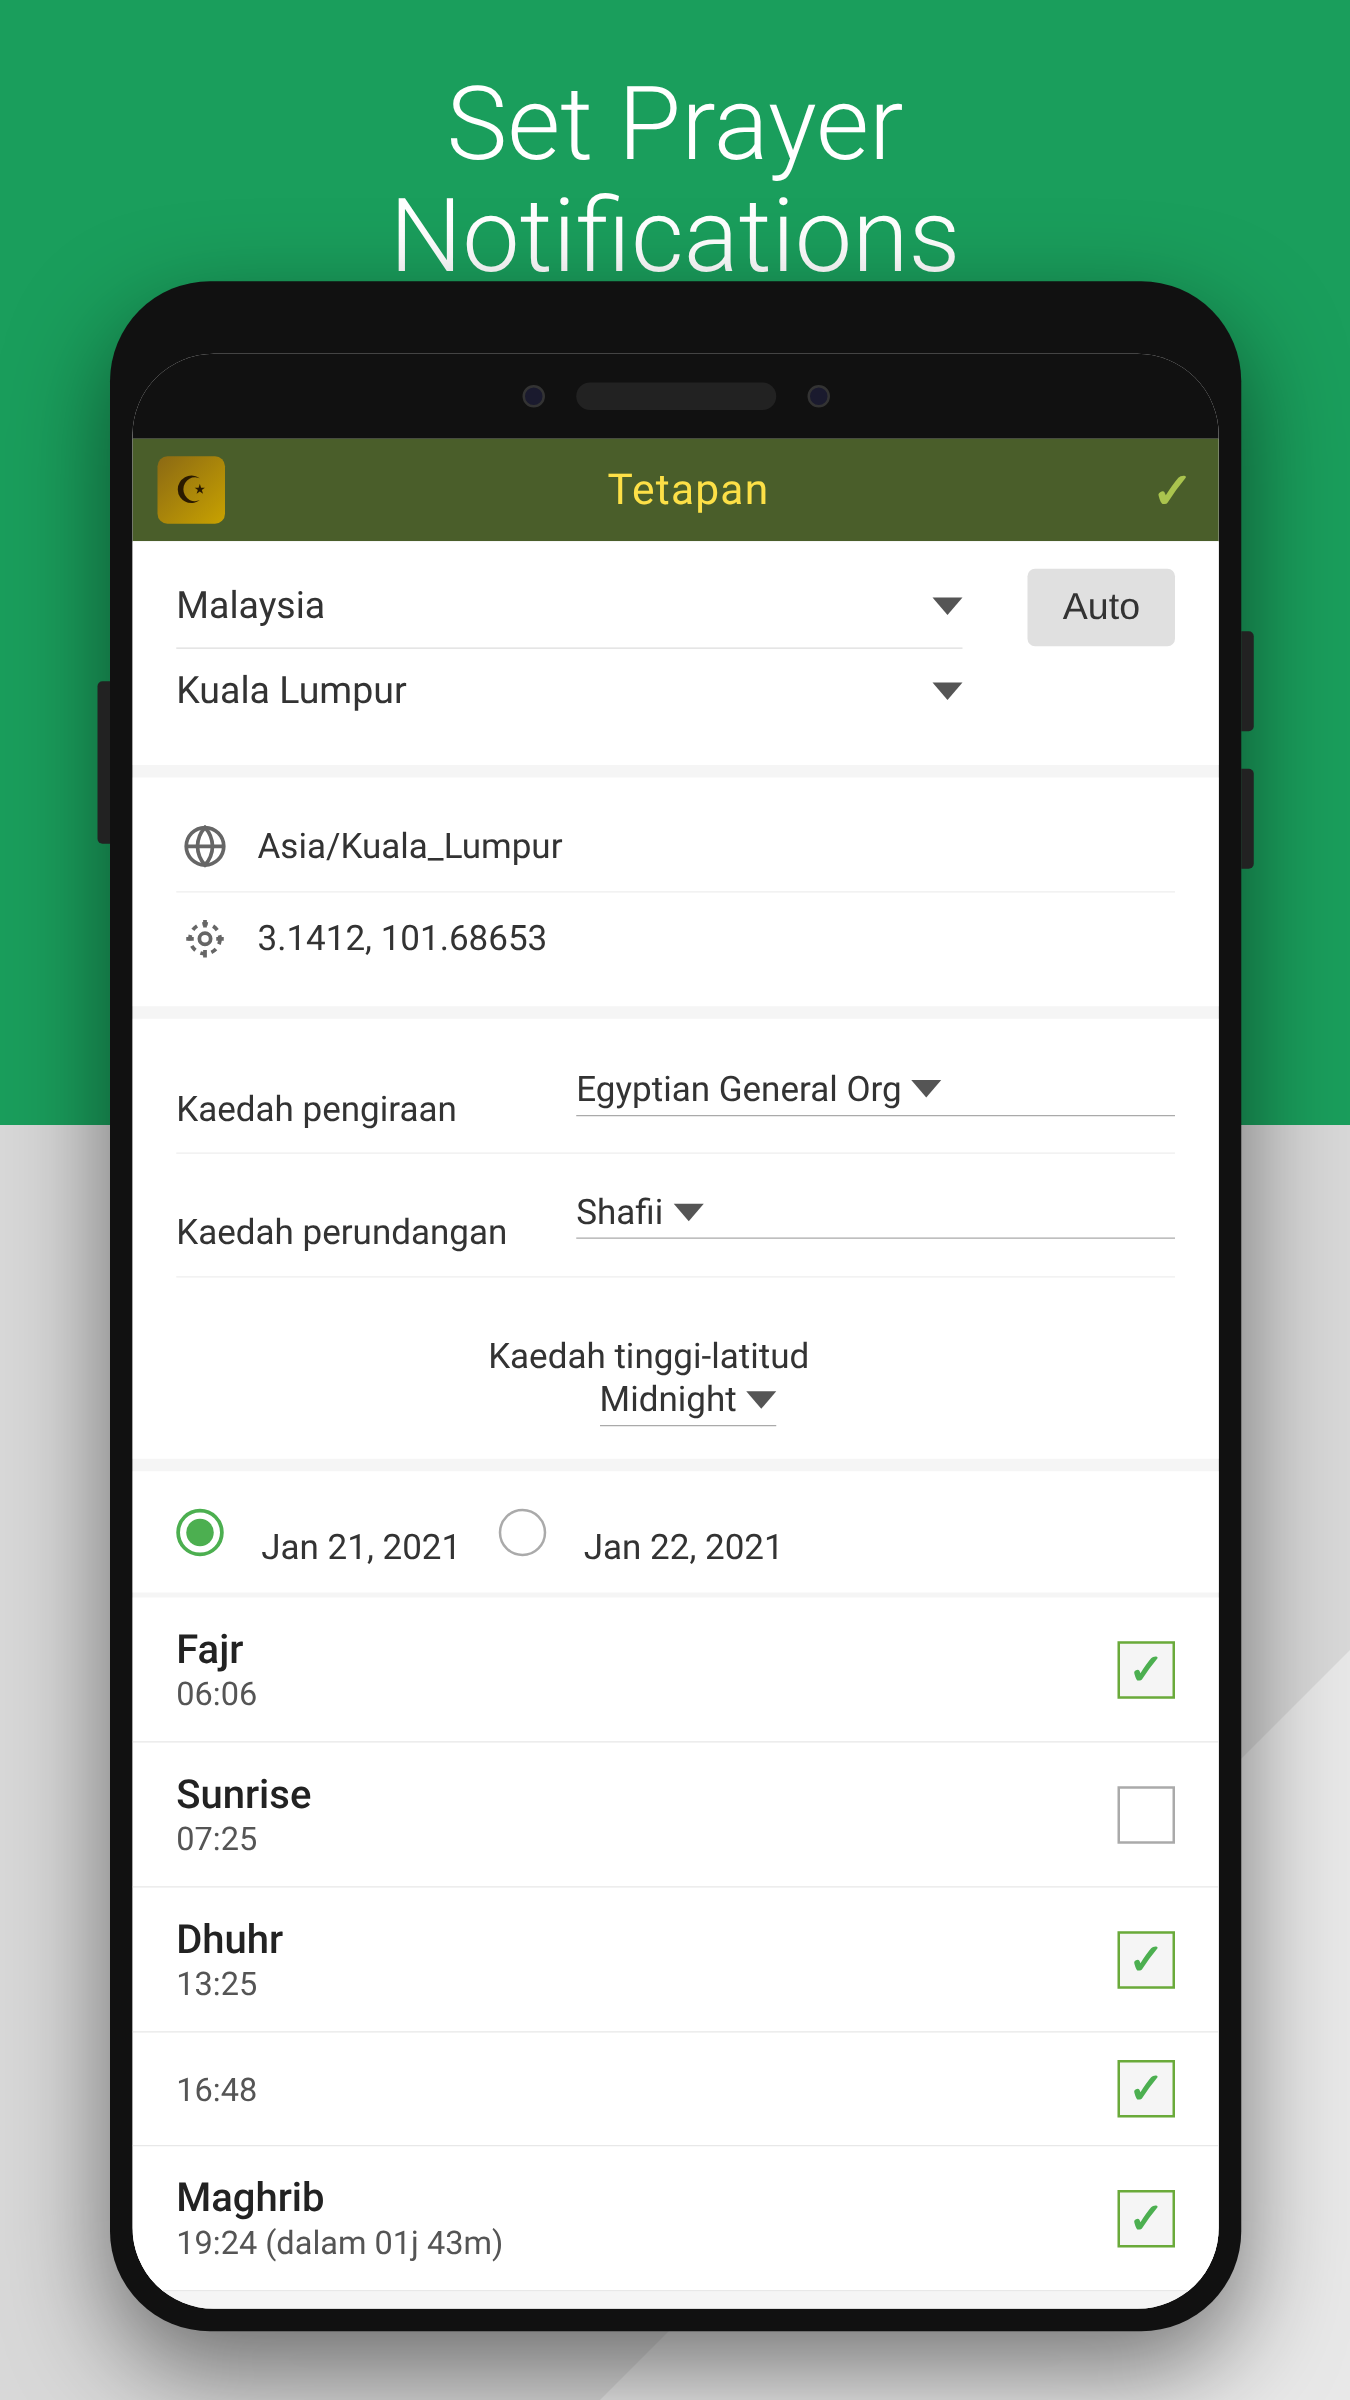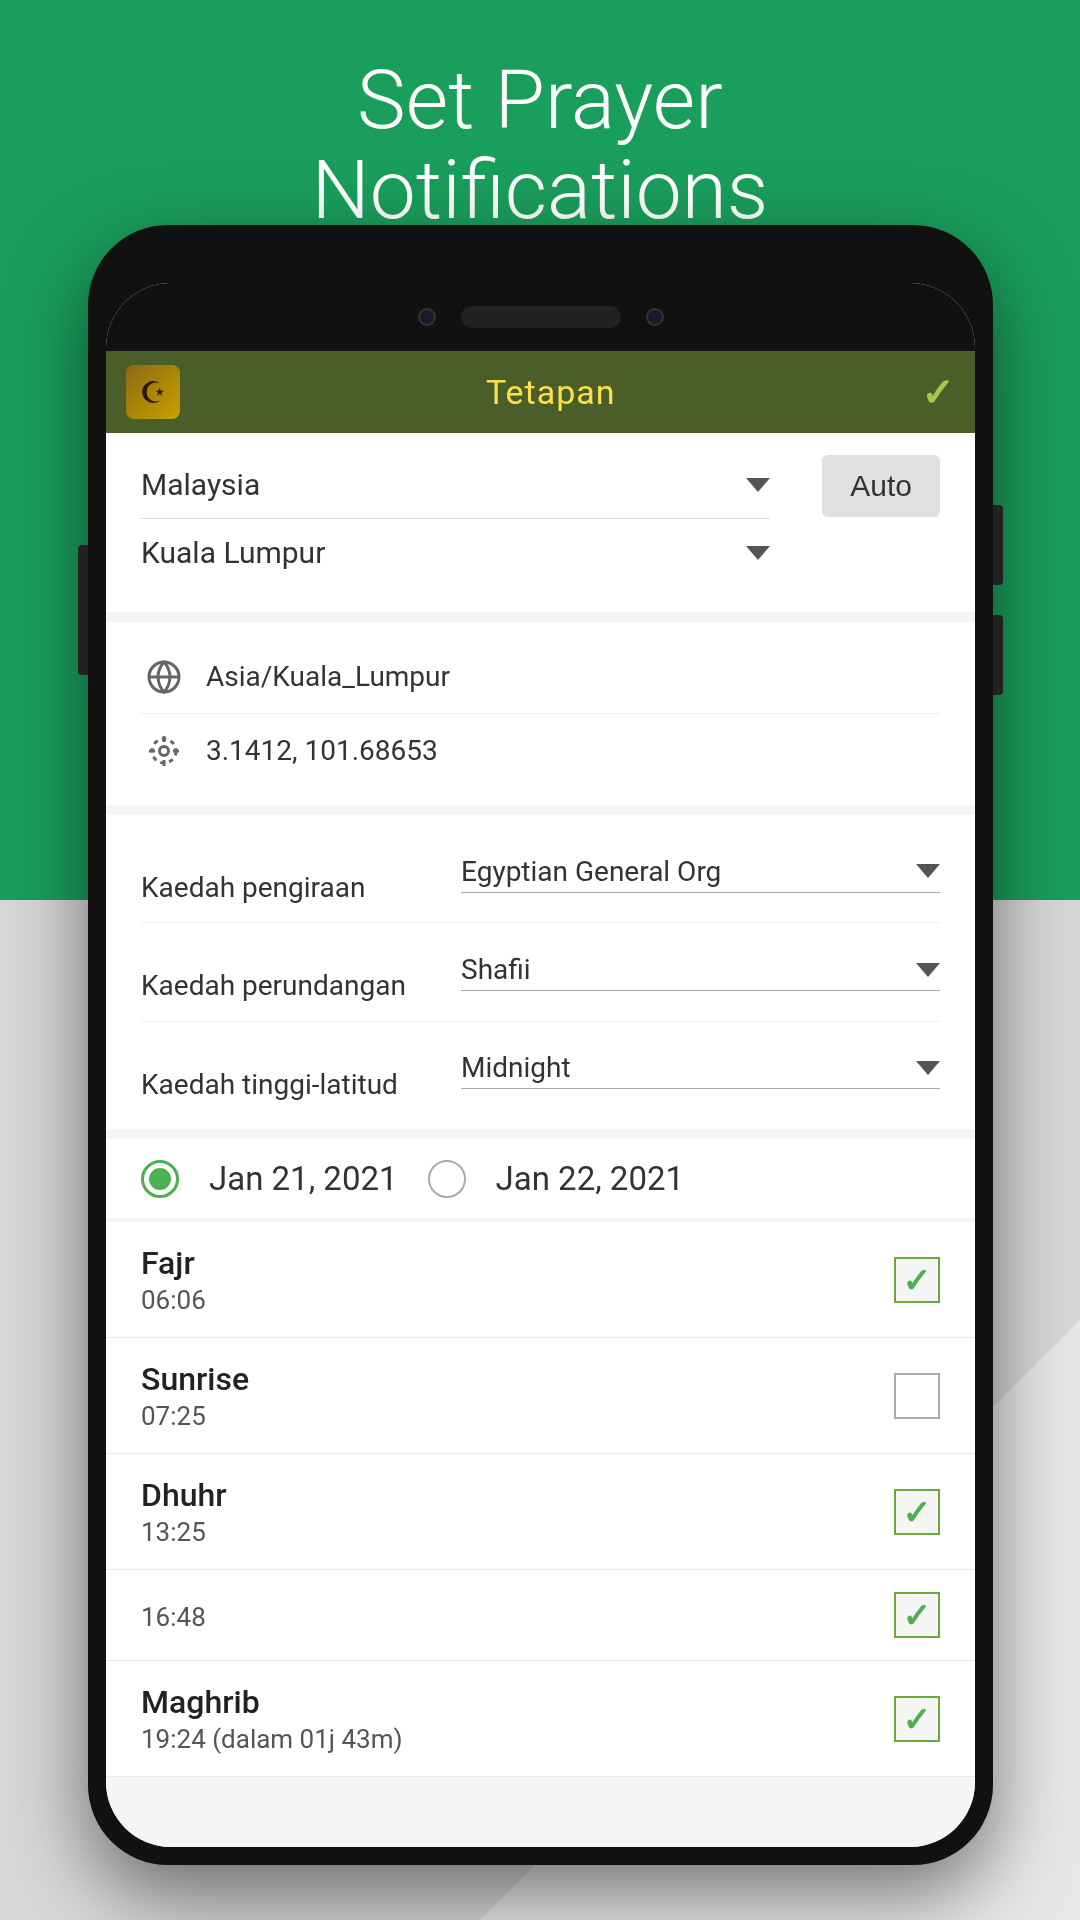--- a/index.html
+++ b/index.html
@@ -217,35 +217,36 @@
       margin-bottom: 10px;
     }
     .method-row {
       display: flex;
       align-items: center;
       padding: 16px 0;
       border-bottom: 1px solid #eee;
     }
     .method-row:last-child {
       border-bottom: none;
+      flex-direction: column;
     }
     .method-label {
       font-size: 28px;
       color: #333;
       width: 300px;
       line-height: 1.3;
       margin-top: 29px;
     }
     .method-value {
       flex: 1;
       font-size: 28px;
       color: #333;
       display: flex;
       align-items: center;
-      justify-content: space-between;
+      justify-content: flex-start;
       border-bottom: 1px solid #aaa;
       padding-bottom: 4px;
       margin-left: 20px;
     }
 
     
     .date-section {
       background: white;
       padding: 20px 35px;
       margin-bottom: 4px;
@@ -268,22 +269,23 @@
       border-radius: 50%;
       background: #4caf50;
     }
     .radio-empty {
       width: 38px;
       height: 38px;
       border-radius: 50%;
       border: 2px solid #aaa;
     }
     .date-text {
-      font-size: 33px;
+      font-size: 28px;
       color: #333;
+      margin-top: 24px;
     }
 
     
     .prayer-list {
       background: white;
     }
     .prayer-item {
       display: flex;
       align-items: center;
       padding: 22px 35px;

